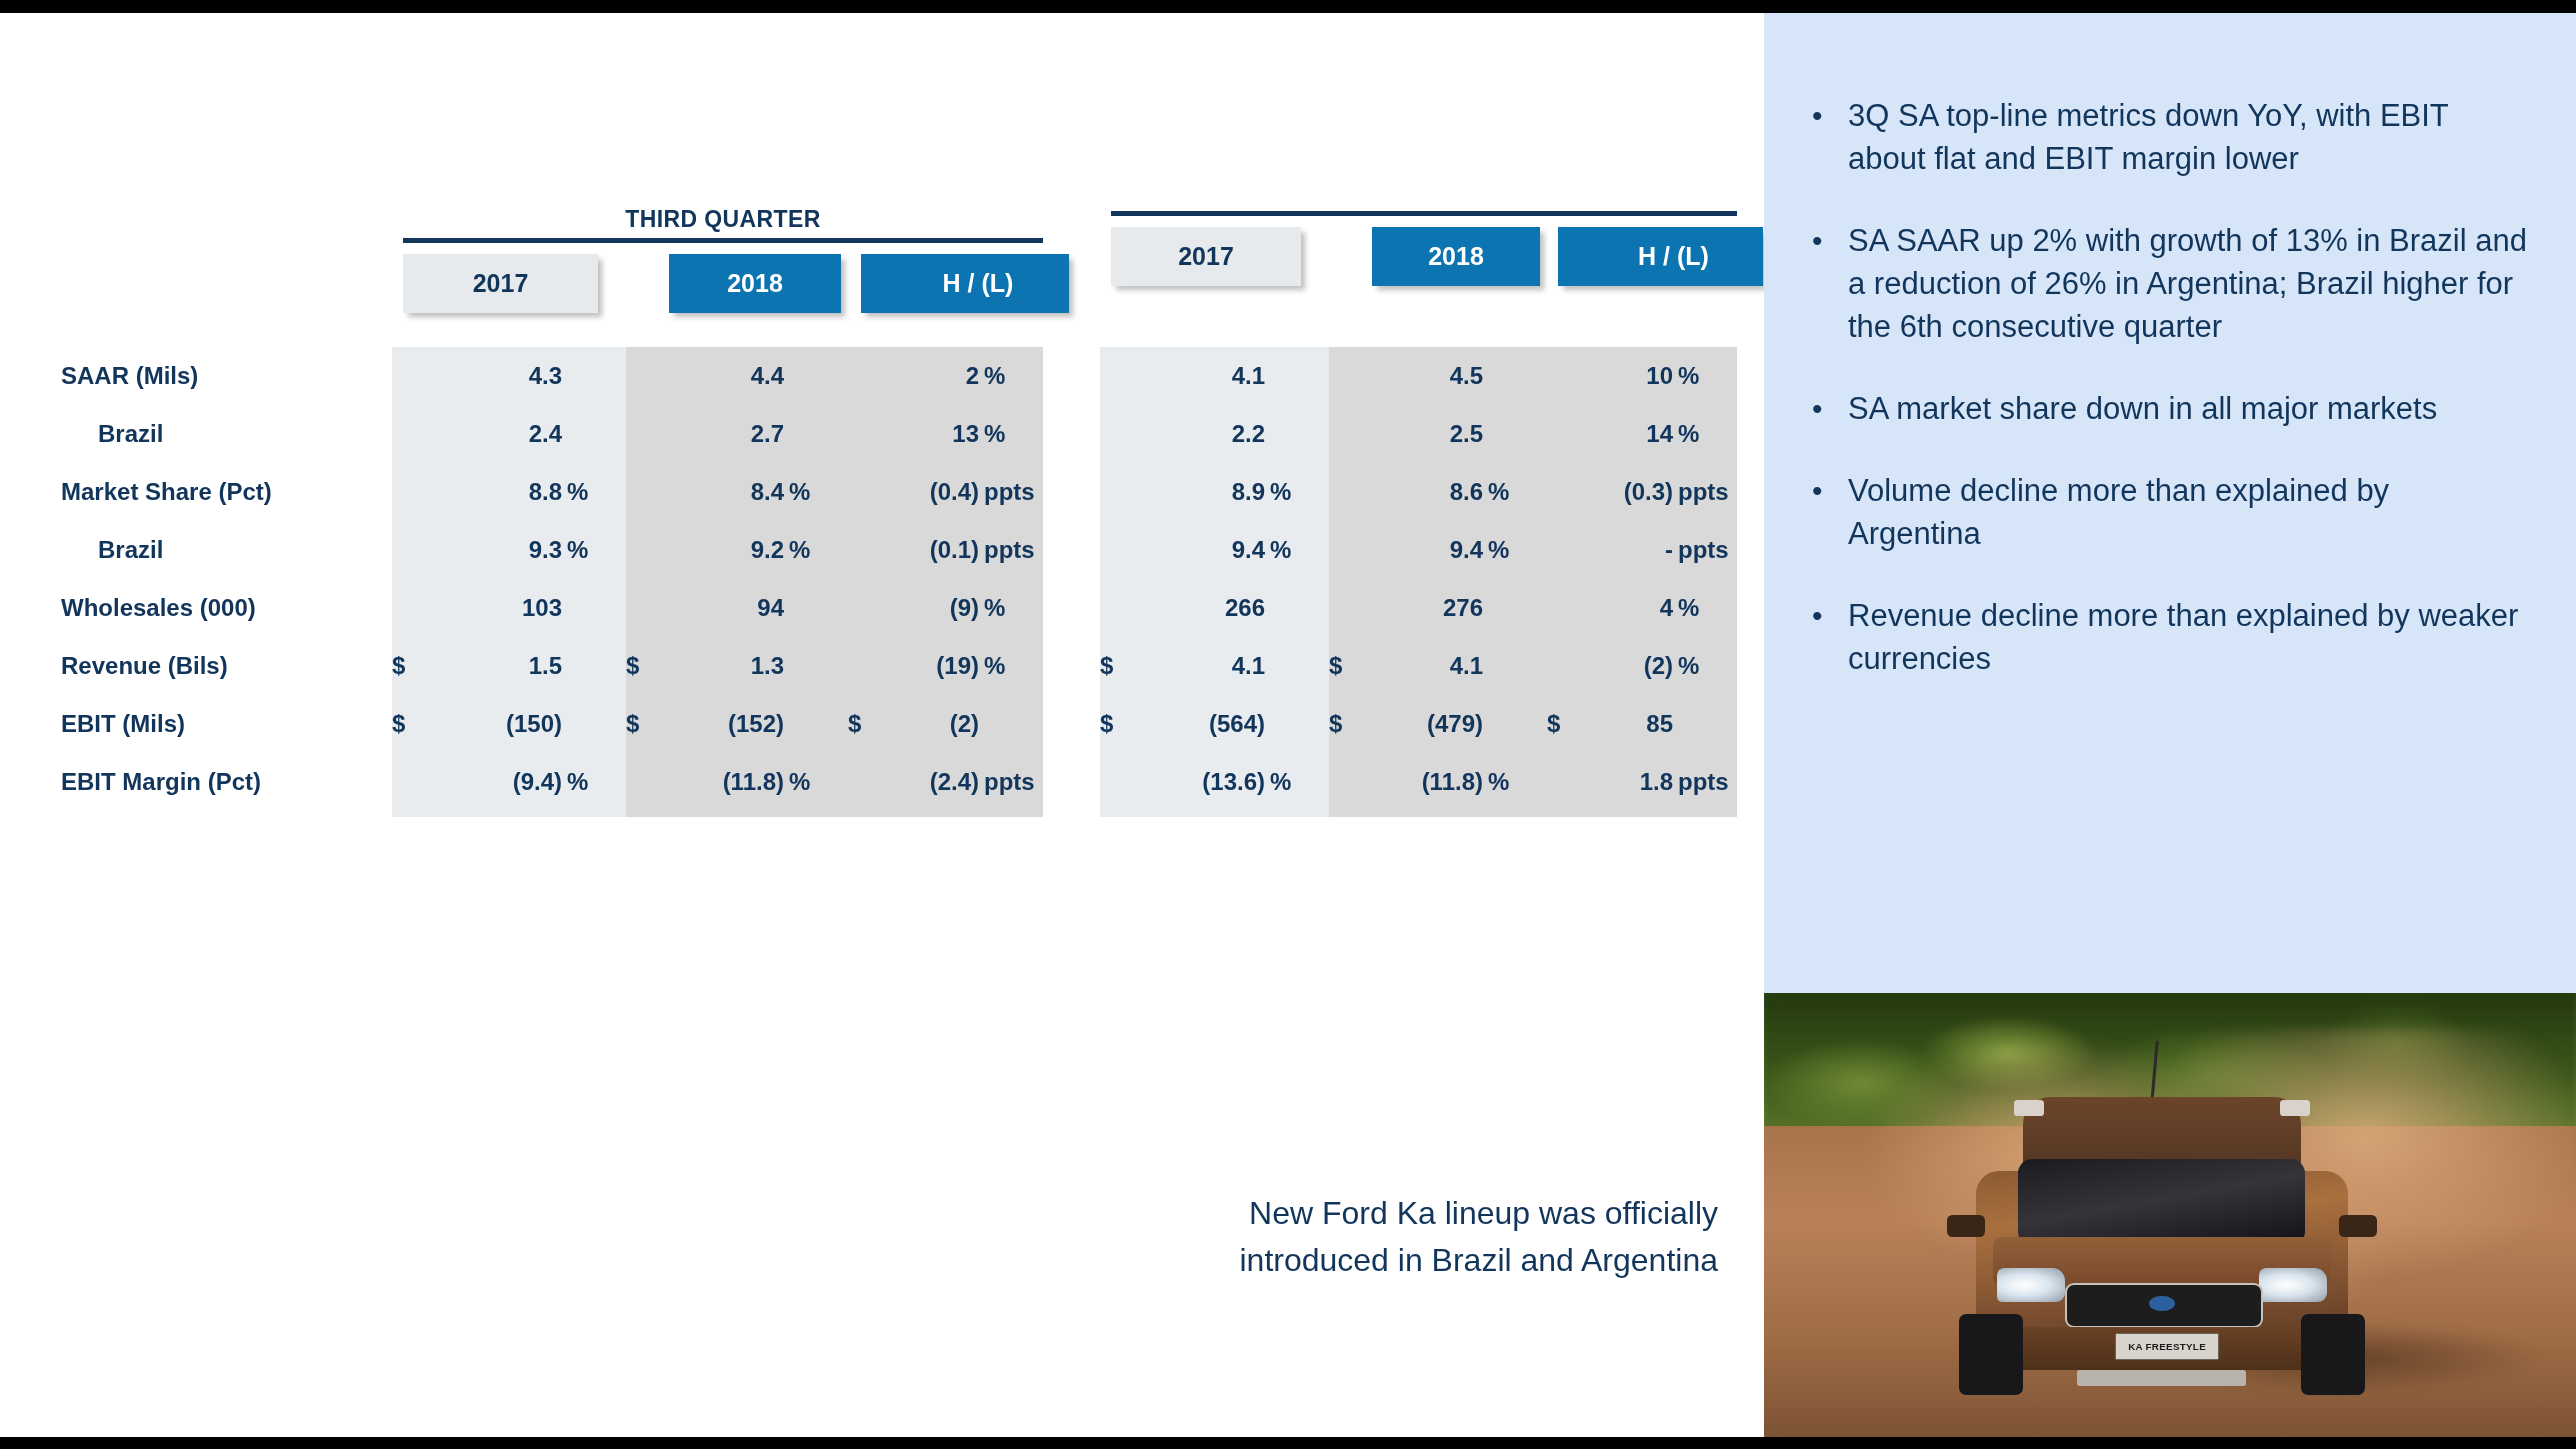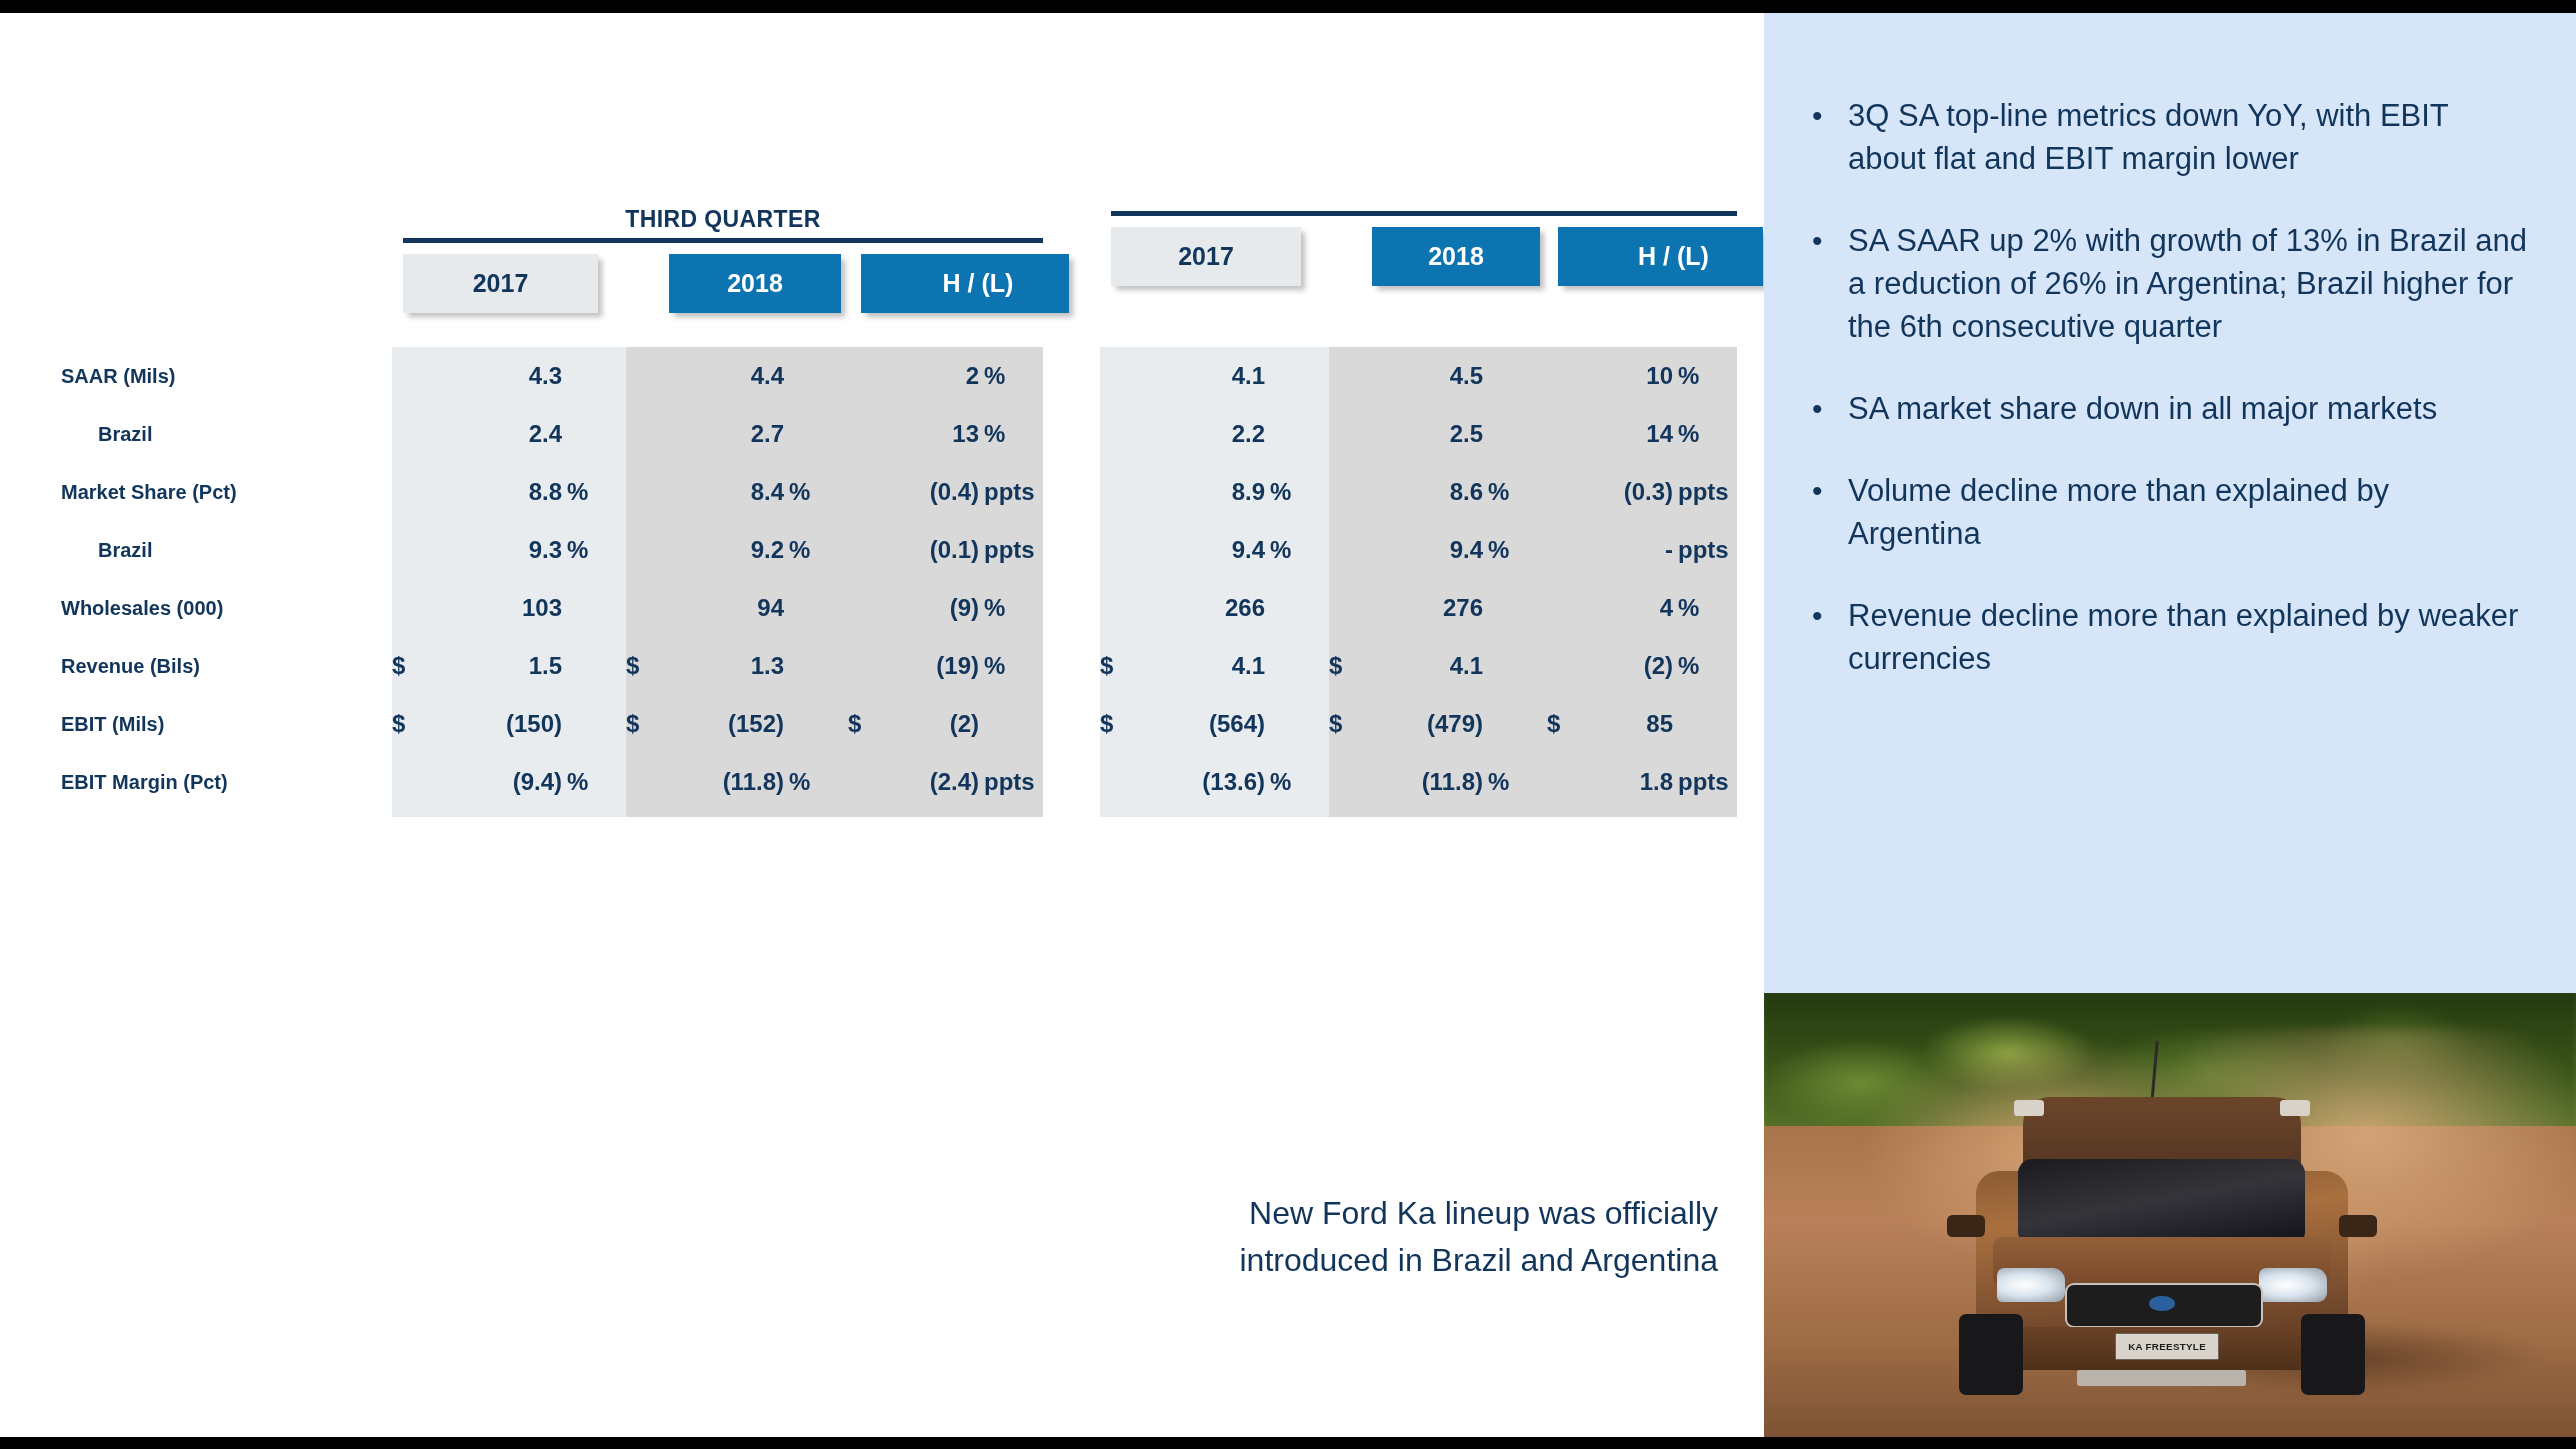--- a/index.html
+++ b/index.html
@@ -123,21 +123,21 @@
   }
   .row {
     position: relative;
     height: 58px;
   }
   .cell {
     position: absolute;
     top: 0;
     height: 58px;
     line-height: 58px;
-    font-size: 20px;
+    font-size: 24px;
     font-weight: bold;
     color: #12355B;
     white-space: nowrap;
   }
   .label      { left: 61px;  width: 304px; text-align: left; }
   .label.sub  { left: 98px; }
 
   
   .valgrp { position: absolute; top: 0; height: 58px; }
   .cur  { position: absolute; left: 0;   width: 30px;  text-align: left;  height: 58px; line-height: 58px; font-size: 24px; font-weight: bold; color:#12355B; }

